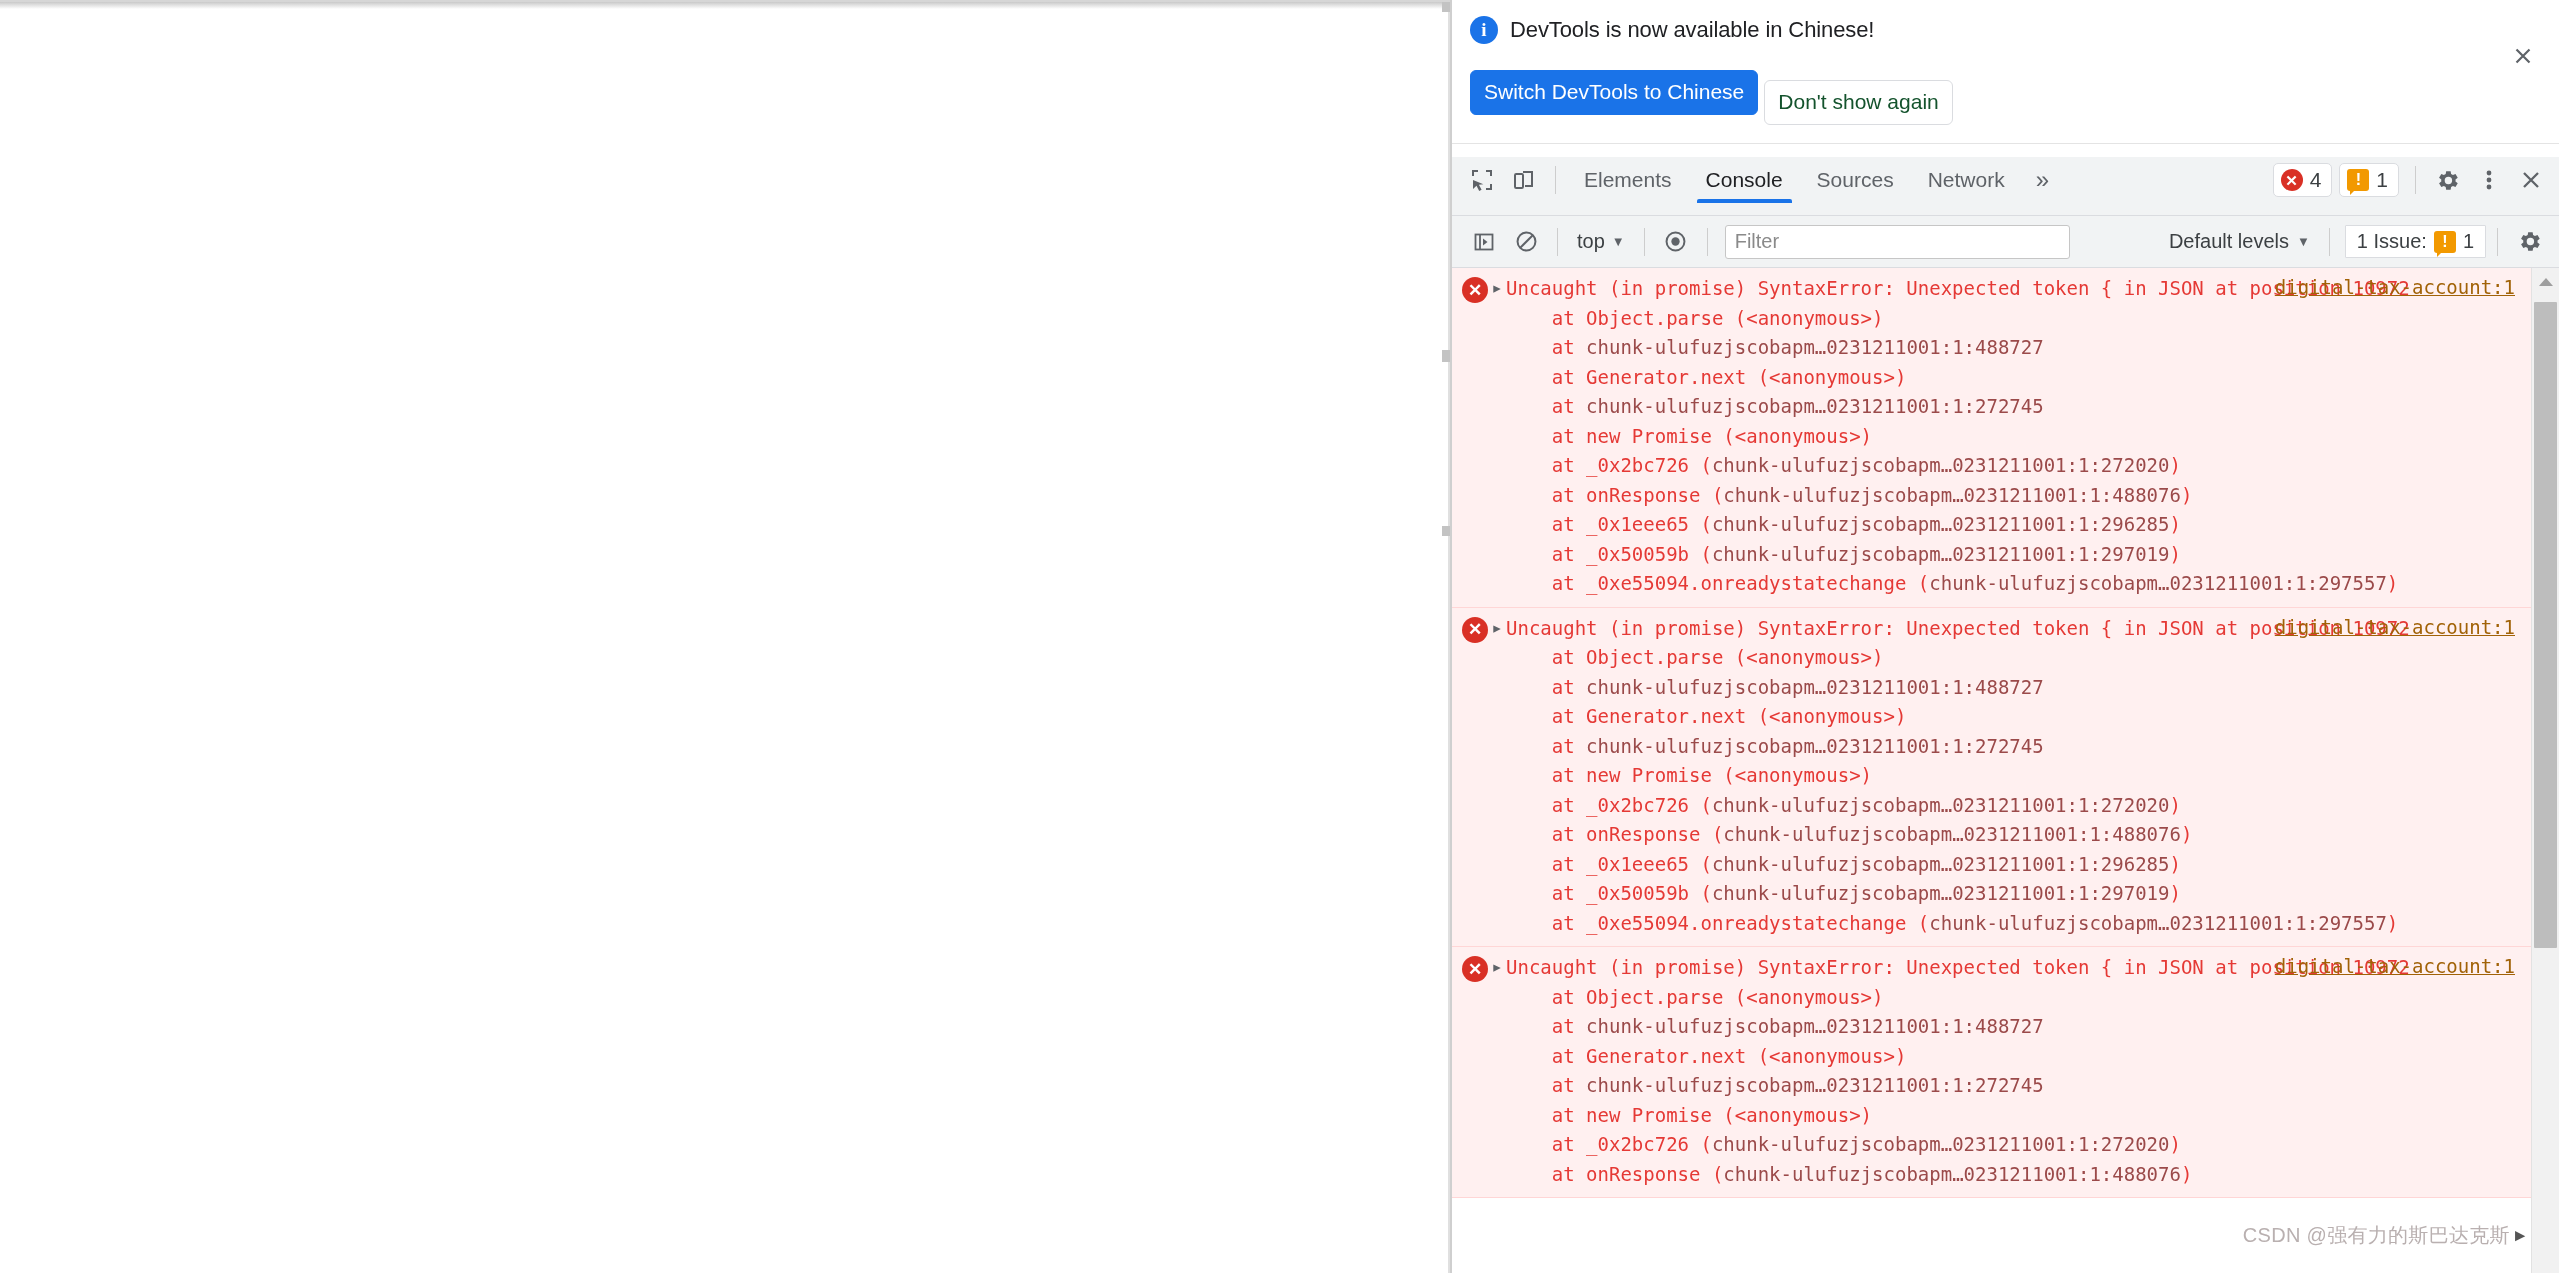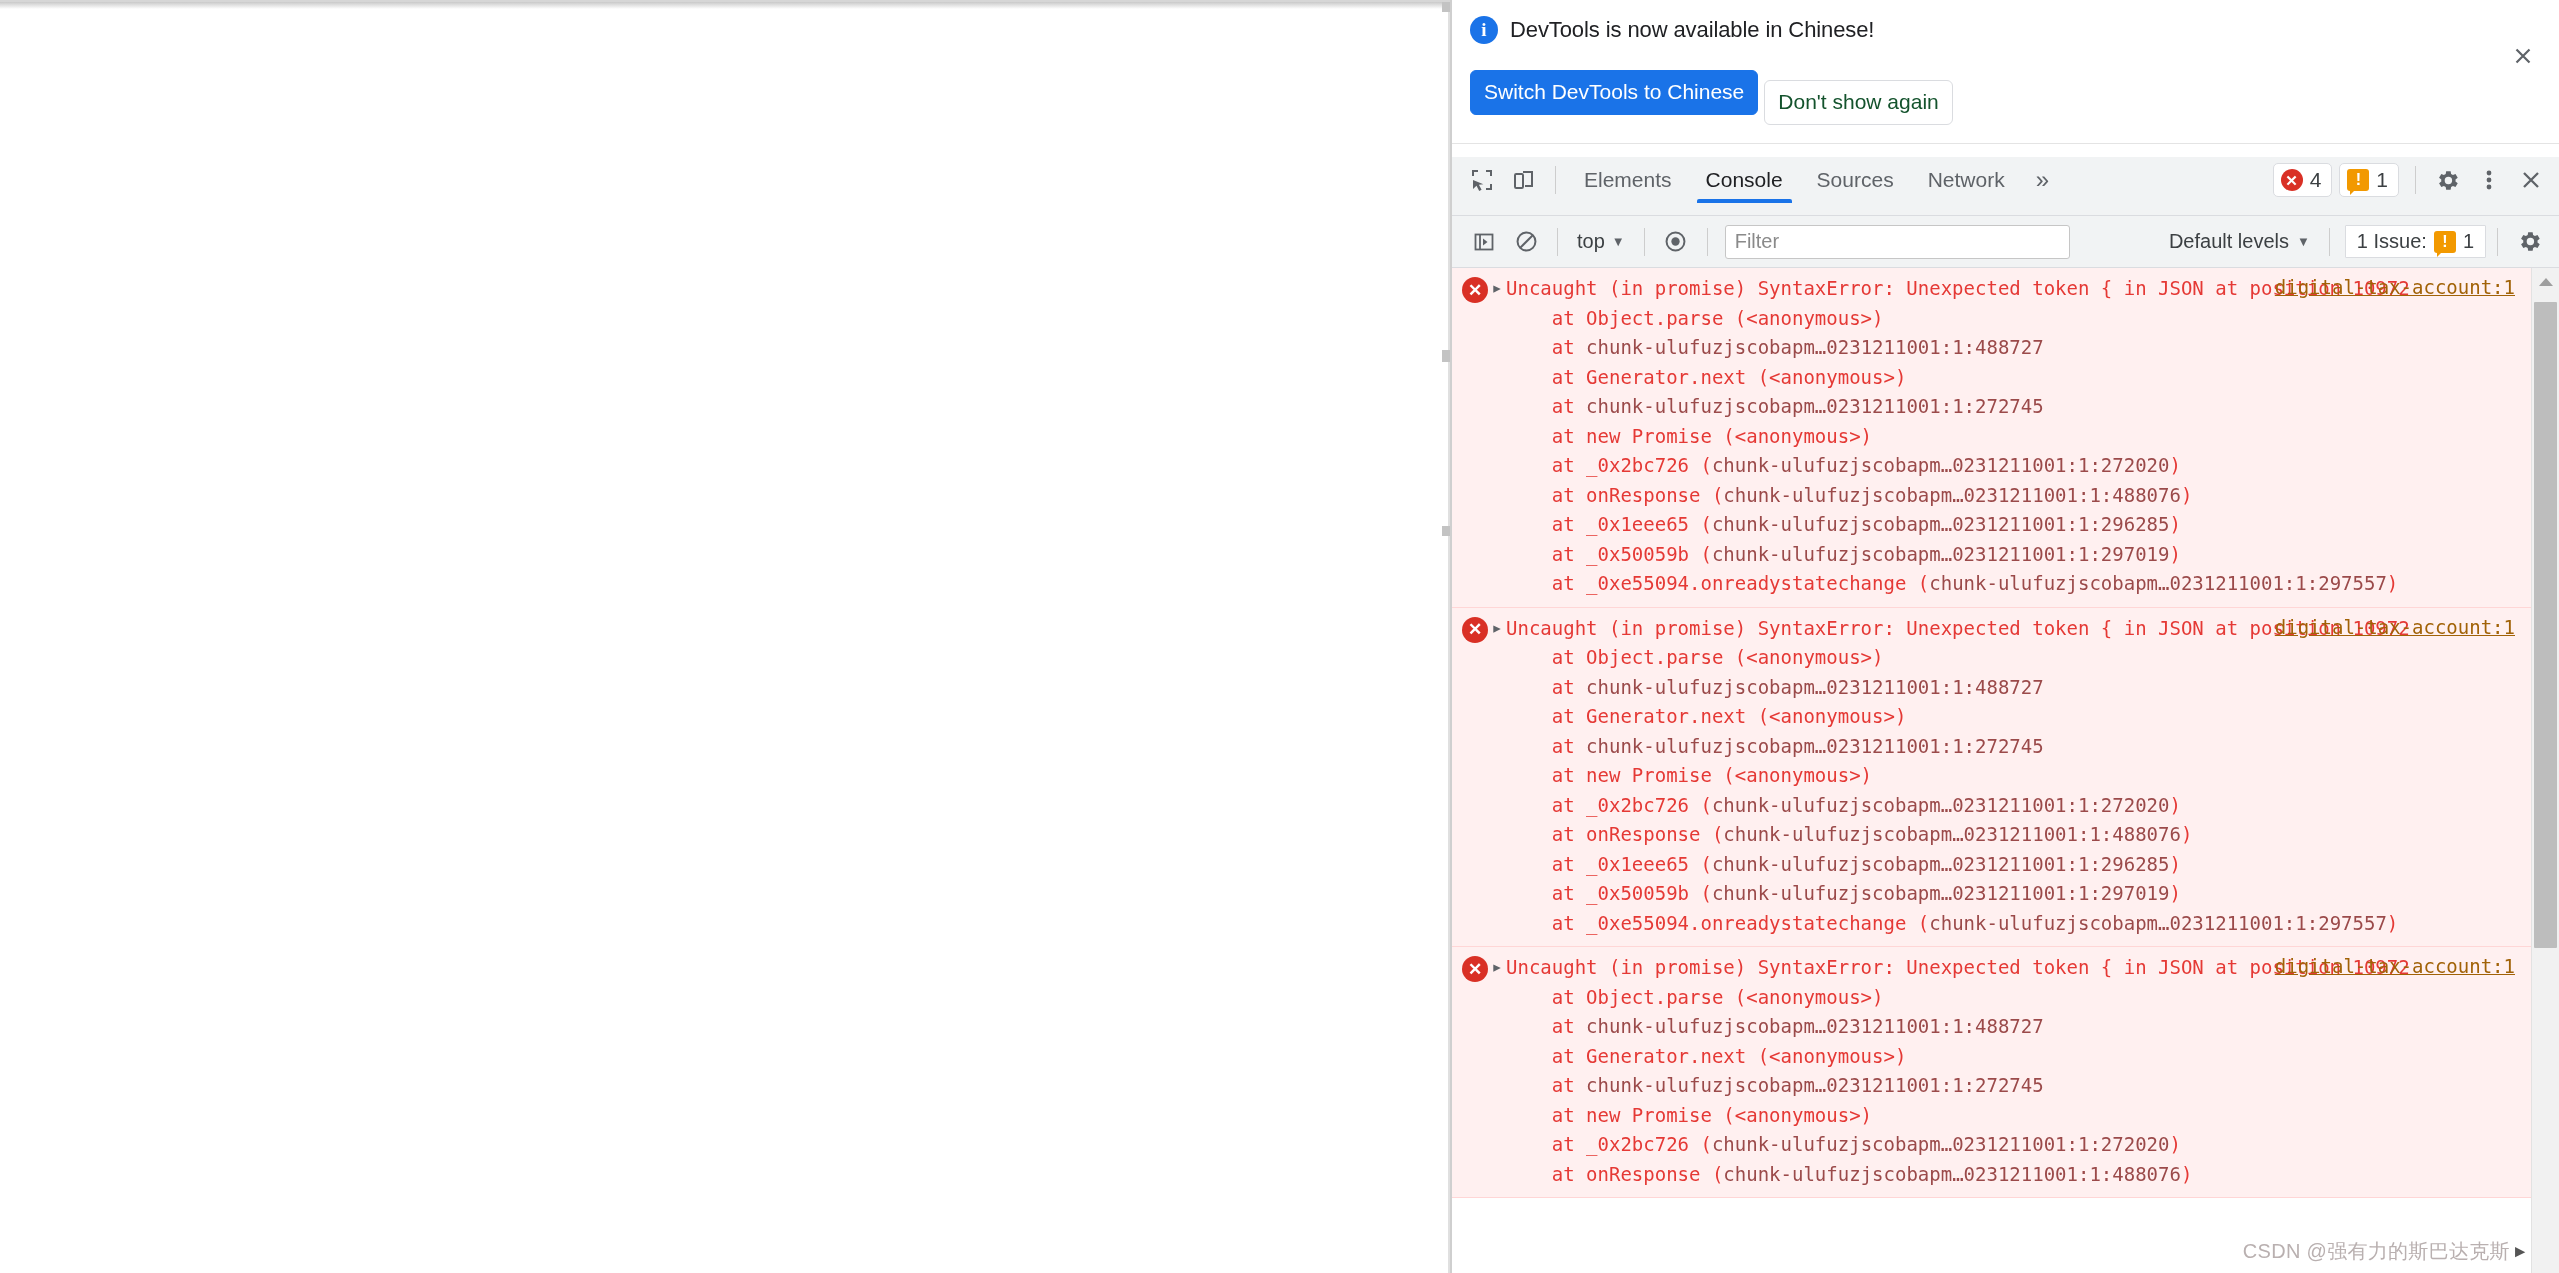--- a/index.html
+++ b/index.html
@@ -241,21 +241,21 @@
     height:28px; display:flex;align-items:center;justify-content:center;
     background:#f1f1f1; cursor:pointer;
   }
   .sb-thumb {
     position:absolute; left:2px; right:2px;
     background:#bdbdbd; border-radius:1px; cursor:pointer;
   }
 
   
   .watermark {
-    position:absolute; right: 30px; bottom: 8px;
+    position:absolute; right: 30px; bottom: 24px;
     font-size: 20px; color: #b9b0b0;
     font-family:"Liberation Sans", sans-serif;
     letter-spacing: 0.3px;
     pointer-events:none; white-space:nowrap;
     display:flex; align-items:center; gap:2px;
     z-index: 40;
   }
   .wm-cursor { color:#555; font-size:17px; }
 </style>
 </head>

